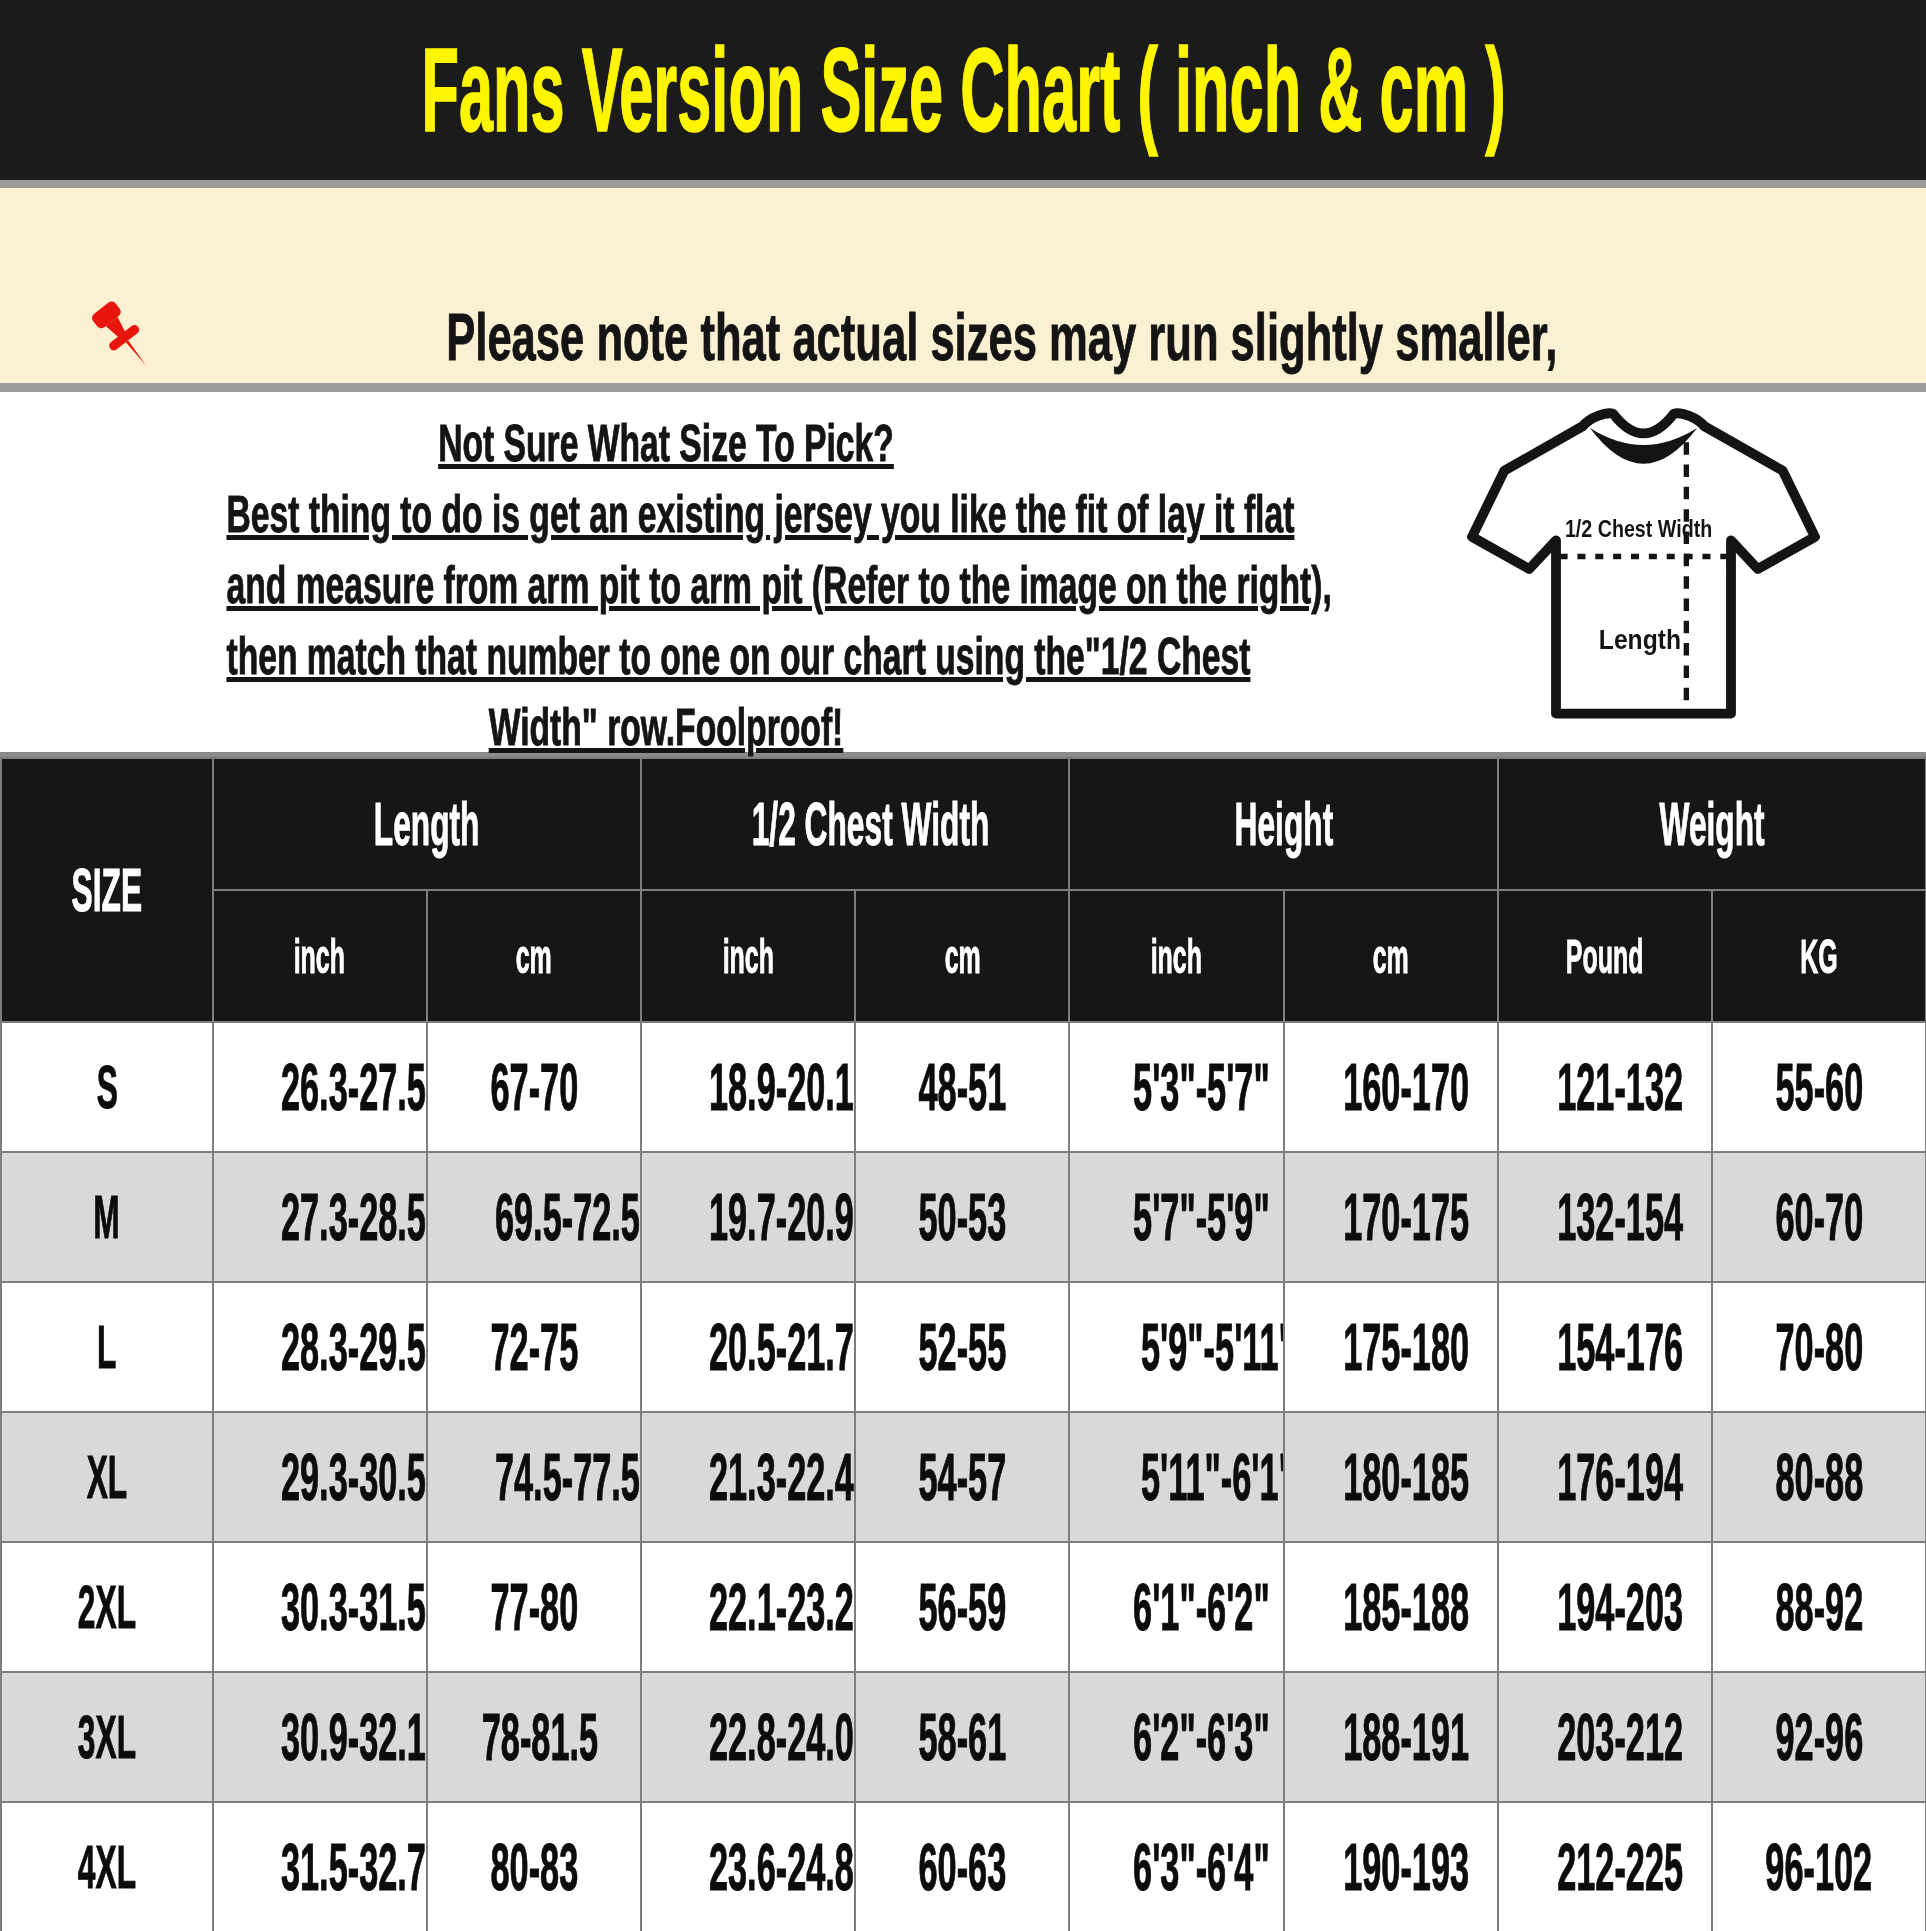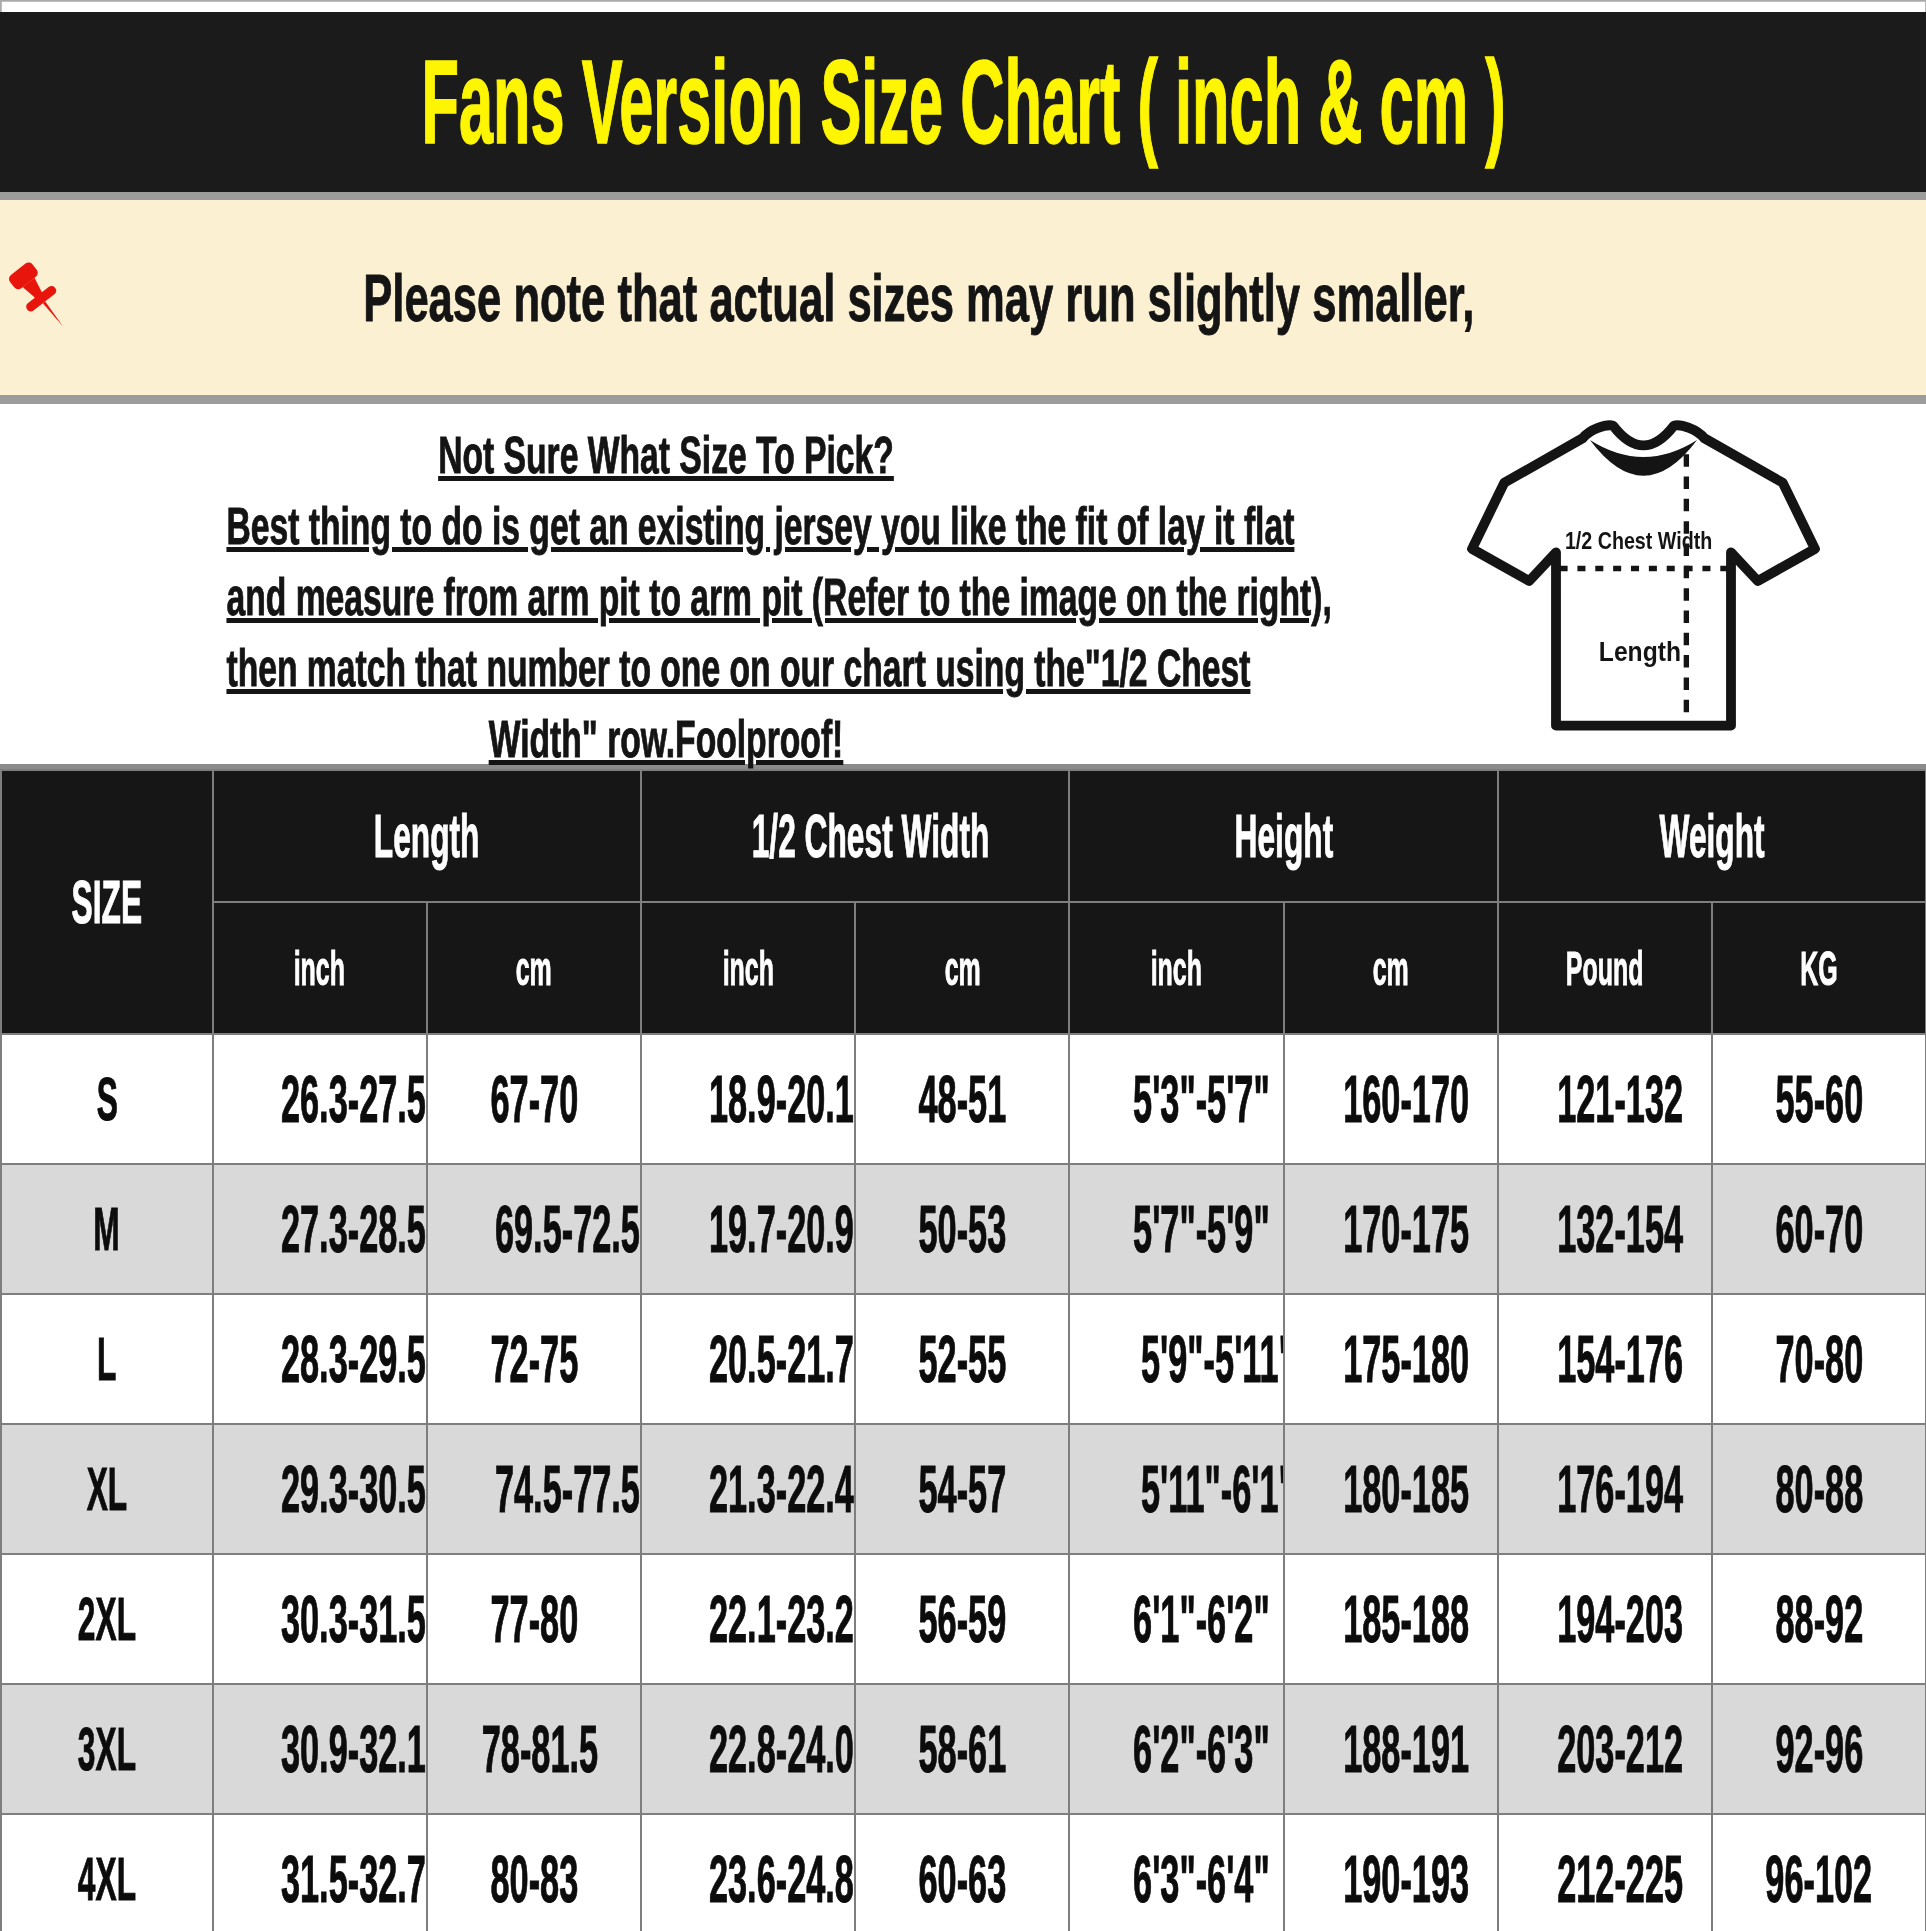--- a/index.html
+++ b/index.html
@@ -5,27 +5,27 @@
   html,body{margin:0;padding:0;background:#ffffff;}
   .page{
     width:1927px;height:1931px;position:relative;overflow:hidden;
     font-family:"Liberation Sans","DejaVu Sans",sans-serif;font-weight:700;color:#141414;
     box-shadow:inset 0 0 0 1.8px #aaaaaa;background:#ffffff;
   }
   
   .cnd{display:inline-block;transform:scaleX(0.52);transform-origin:50% 50%;white-space:nowrap;-webkit-text-stroke:1px currentColor;}
   .cnd-mid{display:inline-block;transform:scaleX(0.66);transform-origin:50% 50%;white-space:nowrap;-webkit-text-stroke:0.9px currentColor;}
 
-  .title-bar{height:180px;background:#1b1b1b;display:flex;align-items:center;justify-content:center;margin-top:12px;}
+  .title-bar{height:180px;background:#1b1b1b;display:flex;align-items:center;justify-content:center;}
   .title-text{font-size:118px;color:#fdf502;-webkit-text-stroke:1.5px #fdf502;}
 
   .sep{height:8.3px;background:#9c9c9c;}
   .sep-thin{height:5.5px;background:#8b8b8b;}
 
-  .notice{height:195px;background:#fbf0d2;display:flex;flex-direction:column;align-items:flex-start;justify-content:center;}
+  .notice{height:195px;background:#fbf0d2;display:flex;align-items:flex-end;justify-content:center;}
   .notice-line{display:flex;align-items:center;justify-content:center;font-size:66px;line-height:92px;}
   .pin{width:84px;height:84px;margin-right:-7.3px;flex:0 0 auto;}
   .red{color:#f40000;}
   .arrows{display:inline-flex;align-items:center;margin-left:9.2px;}
   .arrows svg{width:30px;height:50px;margin-left:14.7px;fill:#121212;}
 
   .howto{height:360px;background:#ffffff;position:relative;}
   .howto-text{position:absolute;left:0;top:16.5px;width:1332px;text-align:center;text-decoration:underline;}
   .howto-line{display:block;font-size:51px;line-height:71px;transform:scaleX(0.66);transform-origin:50% 50%;white-space:nowrap;-webkit-text-stroke:0.9px currentColor;}
   .tshirt{position:absolute;right:96px;top:9.2px;width:375px;height:336px;}

